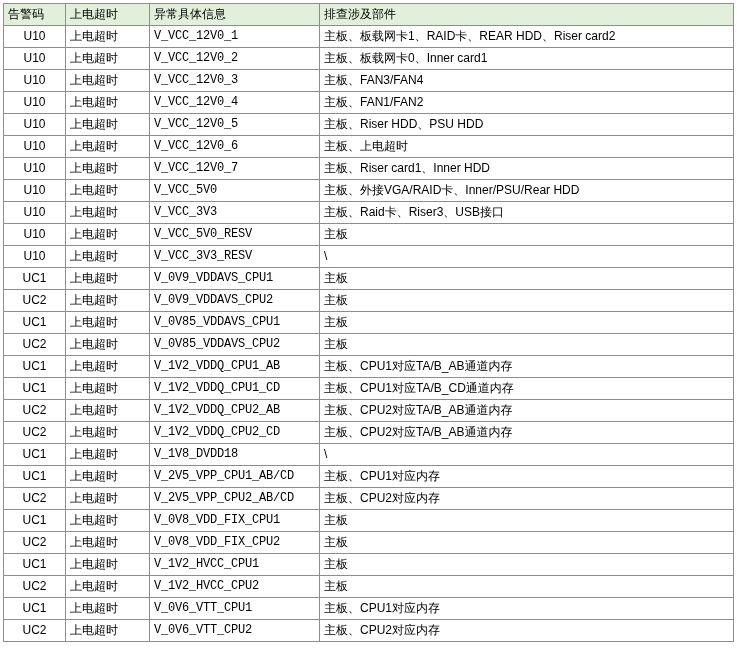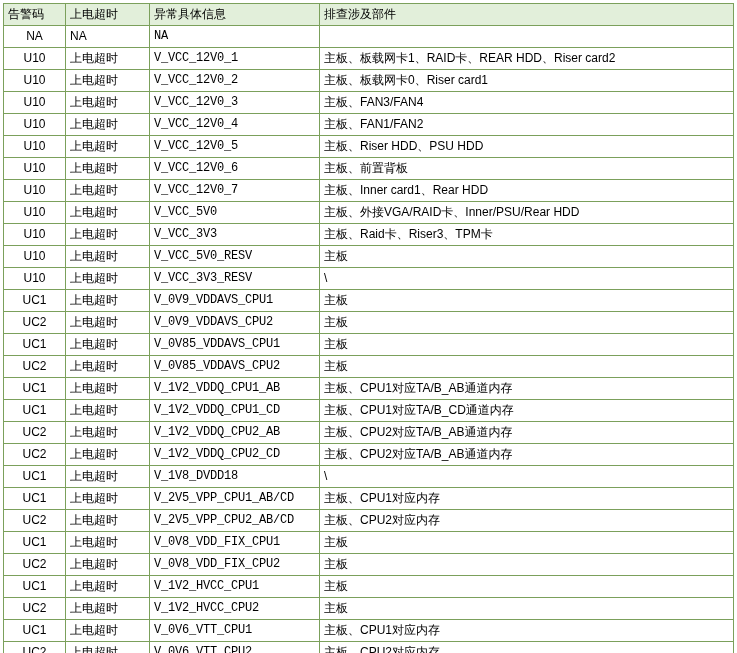--- a/index.html
+++ b/index.html
@@ -80,36 +80,30 @@
     <thead>
       <tr>
         <th>告警码</th>
         <th>上电超时</th>
         <th class="h-info">异常具体信息</th>
         <th>排查涉及部件</th>
       </tr>
     </thead>
     <tbody id="table-body">
         <tr>
-          <td class="col-code">NA</td>
-          <td class="col-type">NA</td>
-          <td class="col-info">NA</td>
-          <td class="col-parts"></td>
-        </tr>
-        <tr>
           <td class="col-code">U10</td>
           <td class="col-type">上电超时</td>
           <td class="col-info">V_VCC_12V0_1</td>
           <td class="col-parts">主板、板载网卡1、RAID卡、REAR HDD、Riser card2</td>
         </tr>
         <tr>
           <td class="col-code">U10</td>
           <td class="col-type">上电超时</td>
           <td class="col-info">V_VCC_12V0_2</td>
-          <td class="col-parts">主板、板载网卡0、Riser card1</td>
+          <td class="col-parts">主板、板载网卡0、Inner card1</td>
         </tr>
         <tr>
           <td class="col-code">U10</td>
           <td class="col-type">上电超时</td>
           <td class="col-info">V_VCC_12V0_3</td>
           <td class="col-parts">主板、FAN3/FAN4</td>
         </tr>
         <tr>
           <td class="col-code">U10</td>
           <td class="col-type">上电超时</td>
@@ -119,39 +113,39 @@
         <tr>
           <td class="col-code">U10</td>
           <td class="col-type">上电超时</td>
           <td class="col-info">V_VCC_12V0_5</td>
           <td class="col-parts">主板、Riser HDD、PSU HDD</td>
         </tr>
         <tr>
           <td class="col-code">U10</td>
           <td class="col-type">上电超时</td>
           <td class="col-info">V_VCC_12V0_6</td>
-          <td class="col-parts">主板、前置背板</td>
+          <td class="col-parts">主板、上电超时</td>
         </tr>
         <tr>
           <td class="col-code">U10</td>
           <td class="col-type">上电超时</td>
           <td class="col-info">V_VCC_12V0_7</td>
-          <td class="col-parts">主板、Inner card1、Rear HDD</td>
+          <td class="col-parts">主板、Riser card1、Inner HDD</td>
         </tr>
         <tr>
           <td class="col-code">U10</td>
           <td class="col-type">上电超时</td>
           <td class="col-info">V_VCC_5V0</td>
           <td class="col-parts">主板、外接VGA/RAID卡、Inner/PSU/Rear HDD</td>
         </tr>
         <tr>
           <td class="col-code">U10</td>
           <td class="col-type">上电超时</td>
           <td class="col-info">V_VCC_3V3</td>
-          <td class="col-parts">主板、Raid卡、Riser3、TPM卡</td>
+          <td class="col-parts">主板、Raid卡、Riser3、USB接口</td>
         </tr>
         <tr>
           <td class="col-code">U10</td>
           <td class="col-type">上电超时</td>
           <td class="col-info">V_VCC_5V0_RESV</td>
           <td class="col-parts">主板</td>
         </tr>
         <tr>
           <td class="col-code">U10</td>
           <td class="col-type">上电超时</td>

